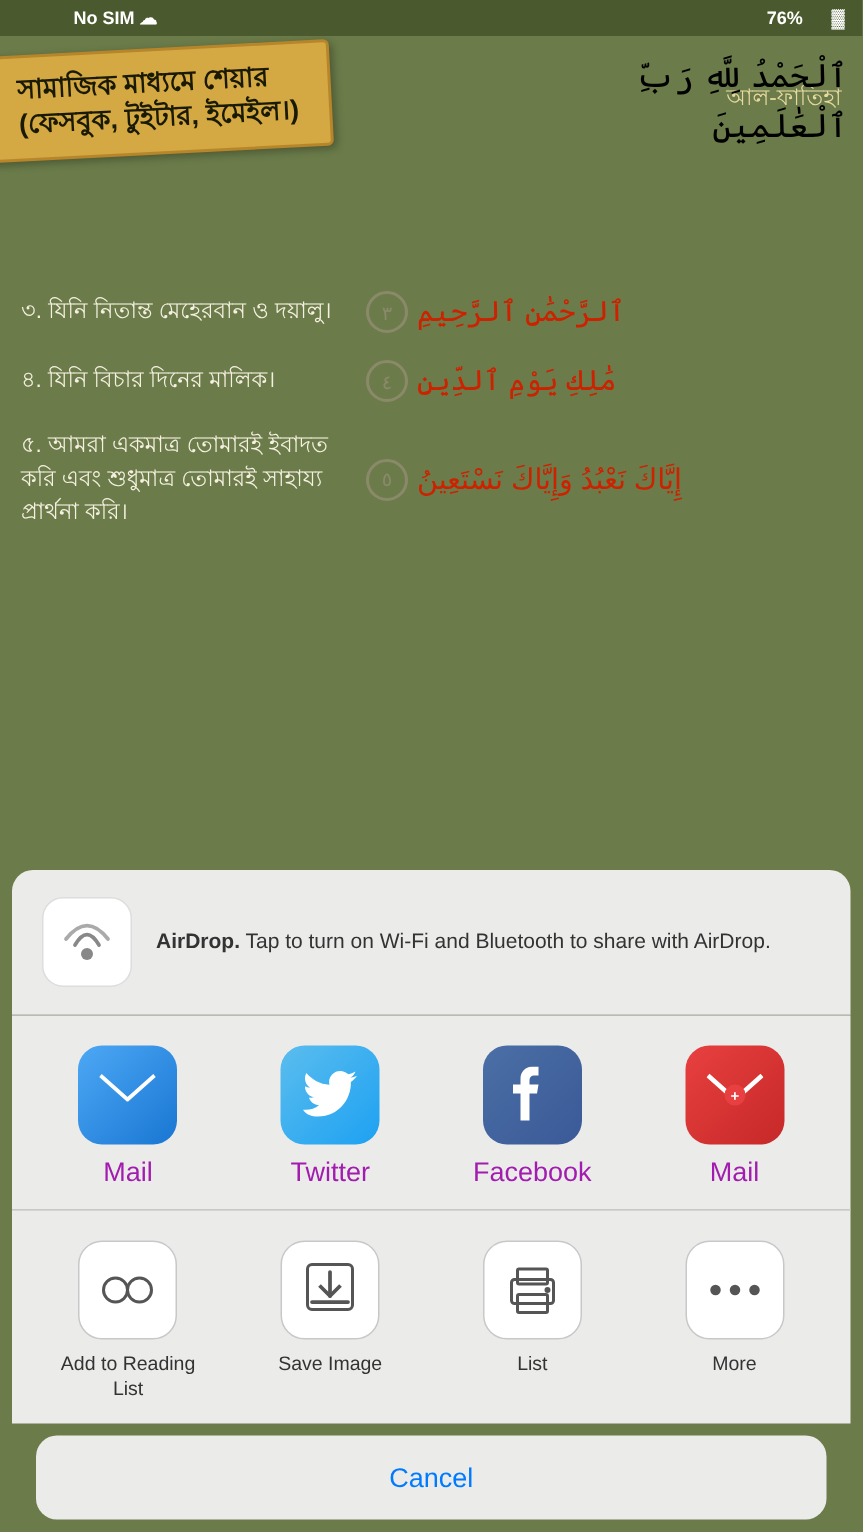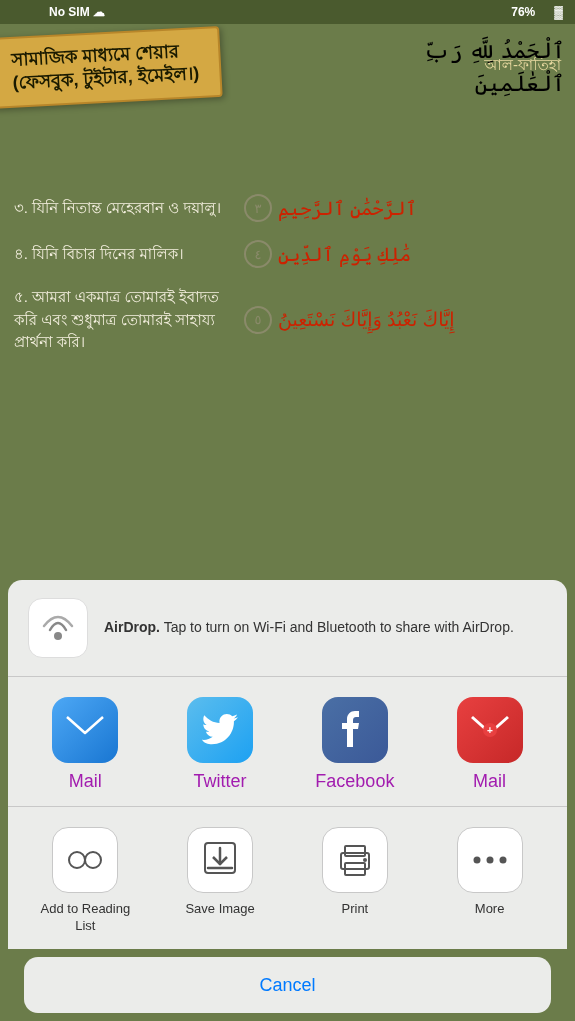--- a/index.html
+++ b/index.html
@@ -387,21 +387,21 @@
 
     <div class="action-item">
       <div class="action-icon-wrap">
         <svg width="36" height="34" viewBox="0 0 36 34" fill="none">
           <rect x="4" y="10" width="28" height="16" rx="2" stroke="#555" stroke-width="2" fill="none"></rect>
           <rect x="8" y="20" width="20" height="12" rx="1" stroke="#555" stroke-width="2" fill="none"></rect>
           <rect x="8" y="3" width="20" height="10" rx="1" stroke="#555" stroke-width="2" fill="none"></rect>
           <circle cx="28" cy="17" r="2" fill="#555"></circle>
         </svg>
       </div>
-      <span class="action-label">Print</span>
+      <span class="action-label">List</span>
     </div>
 
     <div class="action-item">
       <div class="action-icon-wrap">
         <svg width="36" height="10" viewBox="0 0 36 10" fill="none">
           <circle cx="5" cy="5" r="3.5" fill="#555"></circle>
           <circle cx="18" cy="5" r="3.5" fill="#555"></circle>
           <circle cx="31" cy="5" r="3.5" fill="#555"></circle>
         </svg>
       </div>

